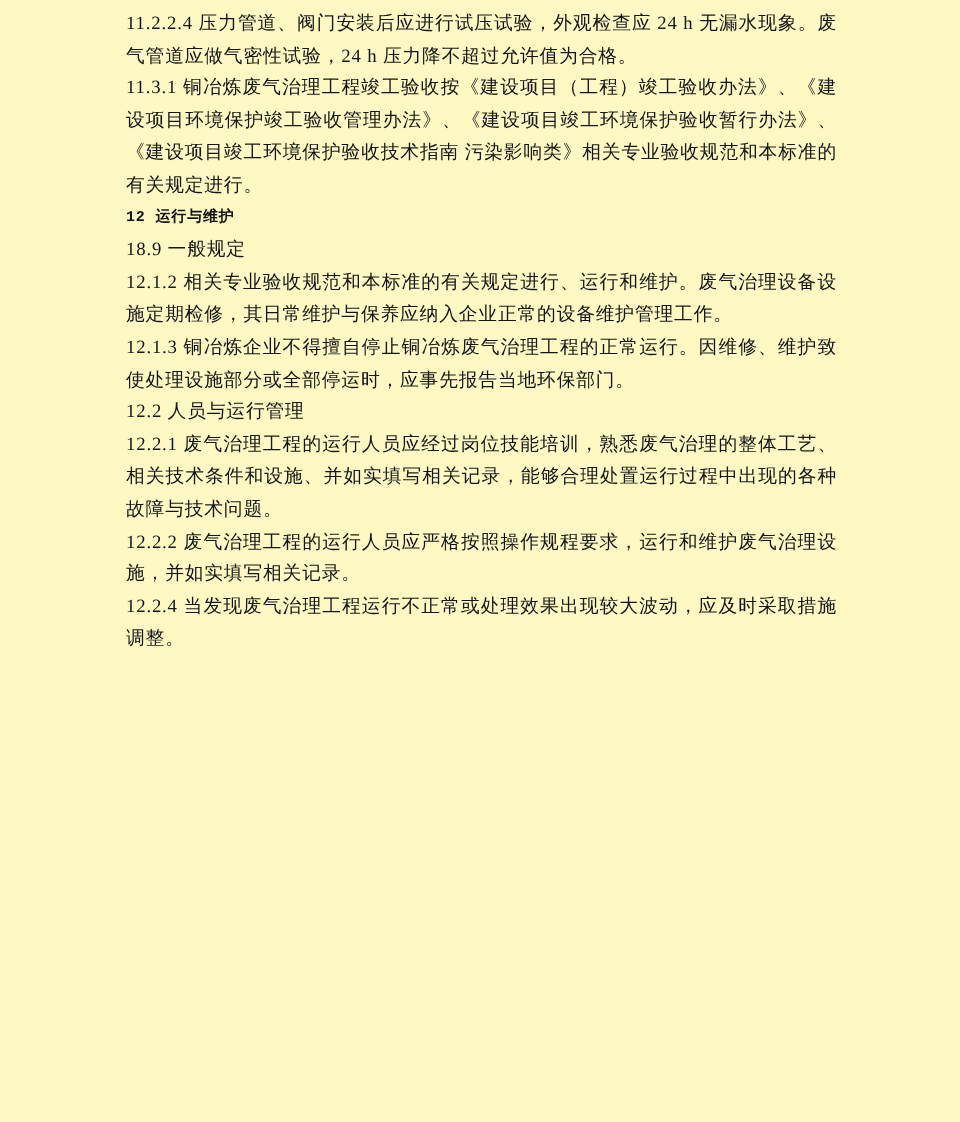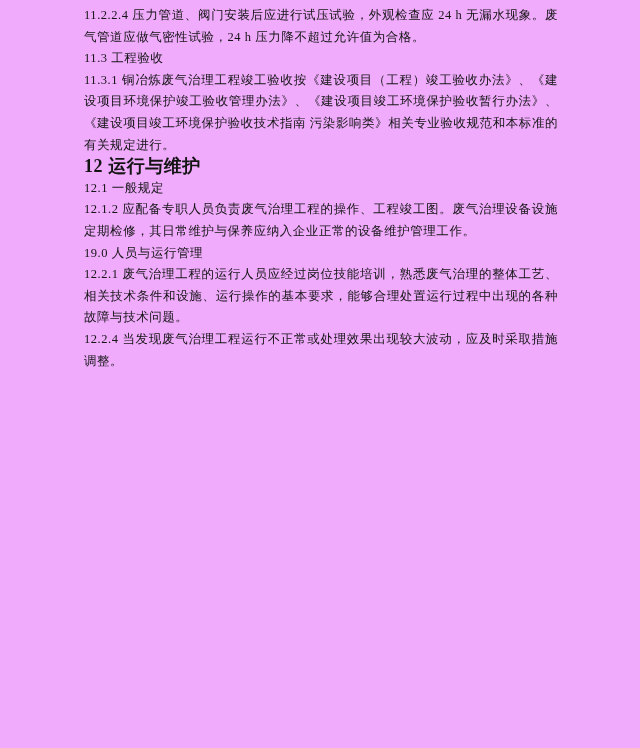--- a/index.html
+++ b/index.html
@@ -4,21 +4,21 @@
 <style>
   html, body {
     margin: 0;
     padding: 0;
     background: #ffffff;
   }
   .page {
     position: relative;
     width: 640px;
     height: 748px;
-    background: #f0abfc;
+    background: #fef9c3;
     overflow: hidden;
     font-family: "Liberation Serif", "DejaVu Serif", serif;
   }
   .content {
     position: absolute;
     left: 84px;
     top: 5px;
     width: 474px;
   }
   .content p {
@@ -27,32 +27,34 @@
     font-size: 12.5px;
     line-height: 21.6px;
     letter-spacing: 0.55px;
     color: #141414;
     text-align: justify;
     text-justify: inter-ideograph;
     word-break: break-all;
   }
   .content p.chapter-heading {
     font-weight: bold;
-    font-size: 18px;
+    font-size: 10px;
+    font-family: Liberation Mono, monospace;
   }
 </style>
 </head>
 <body>
 
 <div class="page">
   <div class="content">
     <p>11.2.2.4 压力管道、阀门安装后应进行试压试验，外观检查应 24 h 无漏水现象。废气管道应做气密性试验，24 h 压力降不超过允许值为合格。</p>
-    <p>11.3 工程验收</p>
     <p>11.3.1 铜冶炼废气治理工程竣工验收按《建设项目（工程）竣工验收办法》、《建设项目环境保护竣工验收管理办法》、《建设项目竣工环境保护验收暂行办法》、《建设项目竣工环境保护验收技术指南 污染影响类》相关专业验收规范和本标准的有关规定进行。</p>
     <p class="chapter-heading">12 运行与维护</p>
-    <p>12.1 一般规定</p>
-    <p>12.1.2 应配备专职人员负责废气治理工程的操作、工程竣工图。废气治理设备设施定期检修，其日常维护与保养应纳入企业正常的设备维护管理工作。</p>
-    <p>19.0 人员与运行管理</p>
-    <p>12.2.1 废气治理工程的运行人员应经过岗位技能培训，熟悉废气治理的整体工艺、相关技术条件和设施、运行操作的基本要求，能够合理处置运行过程中出现的各种故障与技术问题。</p>
+    <p>18.9 一般规定</p>
+    <p>12.1.2 相关专业验收规范和本标准的有关规定进行、运行和维护。废气治理设备设施定期检修，其日常维护与保养应纳入企业正常的设备维护管理工作。</p>
+    <p>12.1.3 铜冶炼企业不得擅自停止铜冶炼废气治理工程的正常运行。因维修、维护致使处理设施部分或全部停运时，应事先报告当地环保部门。</p>
+    <p>12.2 人员与运行管理</p>
+    <p>12.2.1 废气治理工程的运行人员应经过岗位技能培训，熟悉废气治理的整体工艺、相关技术条件和设施、并如实填写相关记录，能够合理处置运行过程中出现的各种故障与技术问题。</p>
+    <p>12.2.2 废气治理工程的运行人员应严格按照操作规程要求，运行和维护废气治理设施，并如实填写相关记录。</p>
     <p>12.2.4 当发现废气治理工程运行不正常或处理效果出现较大波动，应及时采取措施调整。</p>
 
   </div>
 </div>
 
 </body></html>

